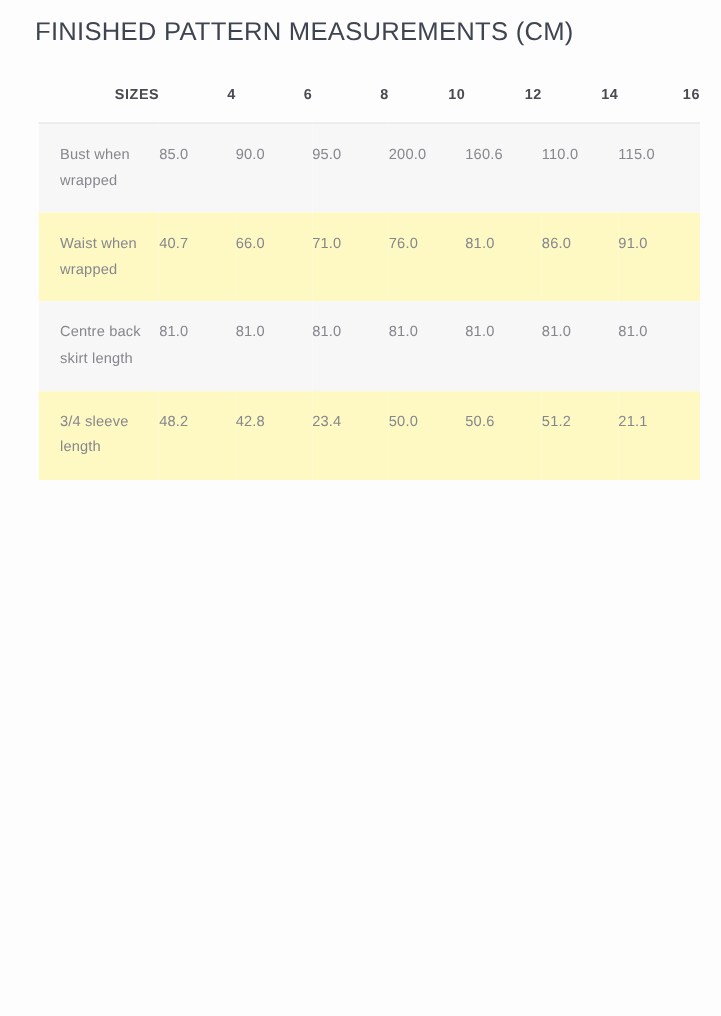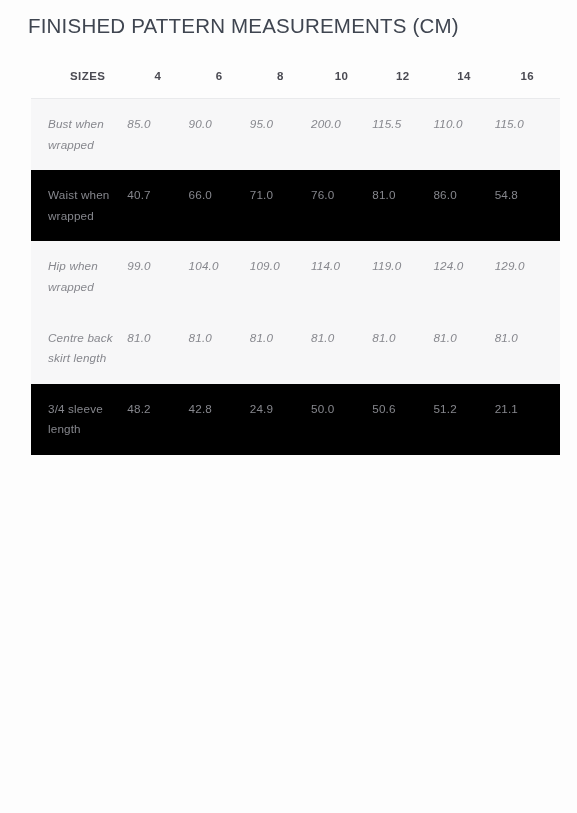--- a/index.html
+++ b/index.html
@@ -48,21 +48,21 @@
     width: 529px;
     border-collapse: collapse;
     table-layout: fixed;
   }
 
   table.measurements col.c-label { width: 96px; }
   table.measurements col.c-size  { width: 61px; }
   table.measurements col.c-last  { width: 65px; }
 
   thead th {
-    text-align: center;
+    text-align: right;
     font-size: 11.5px;
     line-height: 16px;
     font-weight: 700;
     color: #4a4a52;
     letter-spacing: 0.45px;
     padding: 7px 0 14px 0;
     vertical-align: top;
     background: transparent;
   }
   thead th.label-head { padding-left: 17px; }
@@ -81,24 +81,23 @@
     background: transparent;
   }
   tbody td.label-cell {
     padding-left: 17px;
     padding-right: 12px;
     color: #86878d;
   }
 
   tbody tr.stripe td {
     background: #f7f7f8;
-    font-style: italic;
   }
   tbody tr.plain td {
-    background: #000000;
+    background: #fef9c3;
   }
 </style>
 </head>
 <body>
 
 <div class="page">
 
   <div class="page-title">FINISHED PATTERN MEASUREMENTS (CM)</div>
 
   <div class="table-wrap">
@@ -126,64 +125,54 @@
         </tr>
       </thead>
       <tbody>
 
         <tr class="stripe">
           <td class="label-cell">Bust when wrapped</td>
           <td>85.0</td>
           <td>90.0</td>
           <td>95.0</td>
           <td>200.0</td>
-          <td>115.5</td>
+          <td>160.6</td>
           <td>110.0</td>
           <td>115.0</td>
         </tr>
 
         <tr class="plain">
           <td class="label-cell">Waist when wrapped</td>
           <td>40.7</td>
           <td>66.0</td>
           <td>71.0</td>
           <td>76.0</td>
           <td>81.0</td>
           <td>86.0</td>
-          <td>54.8</td>
+          <td>91.0</td>
         </tr>
 
-        <tr class="stripe">
-          <td class="label-cell">Hip when wrapped</td>
-          <td>99.0</td>
-          <td>104.0</td>
-          <td>109.0</td>
-          <td>114.0</td>
-          <td>119.0</td>
-          <td>124.0</td>
-          <td>129.0</td>
-        </tr>
 
 
         <tr class="stripe">
           <td class="label-cell">Centre back skirt length</td>
           <td>81.0</td>
           <td>81.0</td>
           <td>81.0</td>
           <td>81.0</td>
           <td>81.0</td>
           <td>81.0</td>
           <td>81.0</td>
         </tr>
 
         <tr class="plain">
           <td class="label-cell">3/4 sleeve length</td>
           <td>48.2</td>
           <td>42.8</td>
-          <td>24.9</td>
+          <td>23.4</td>
           <td>50.0</td>
           <td>50.6</td>
           <td>51.2</td>
           <td>21.1</td>
         </tr>
 
 
 
       </tbody>
     </table>

